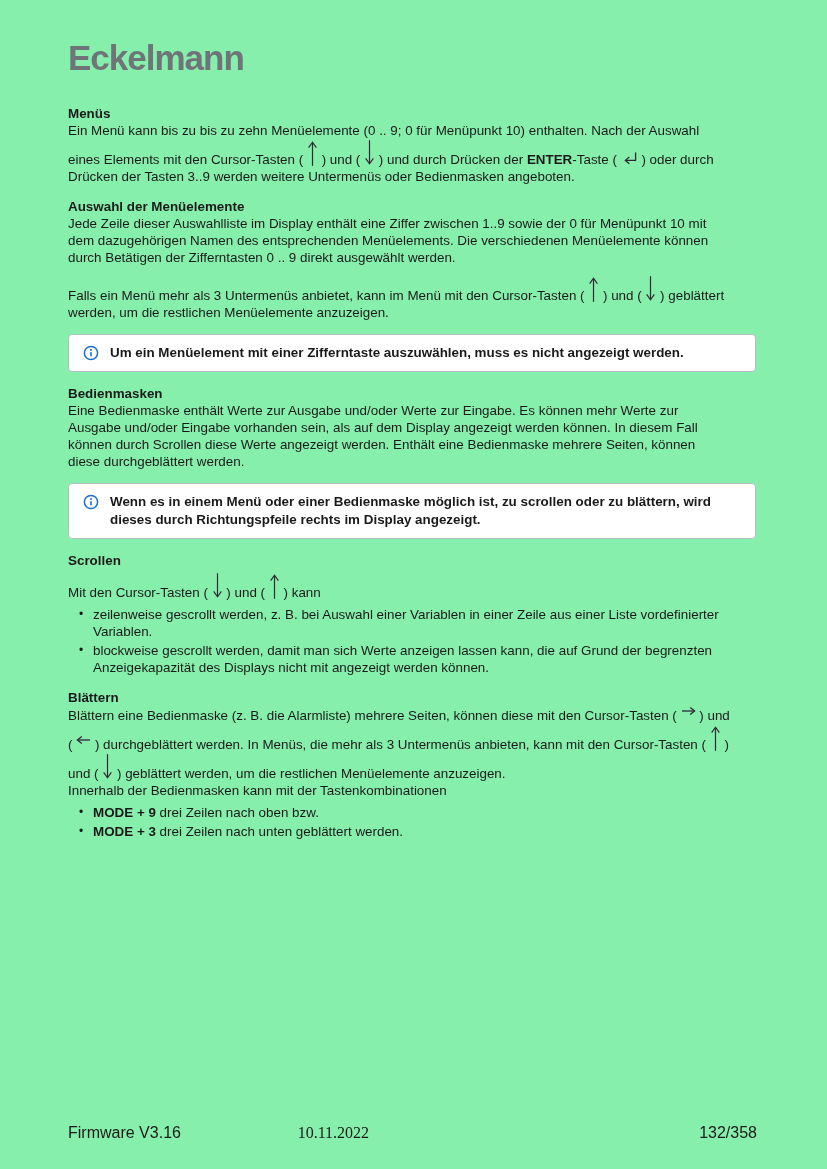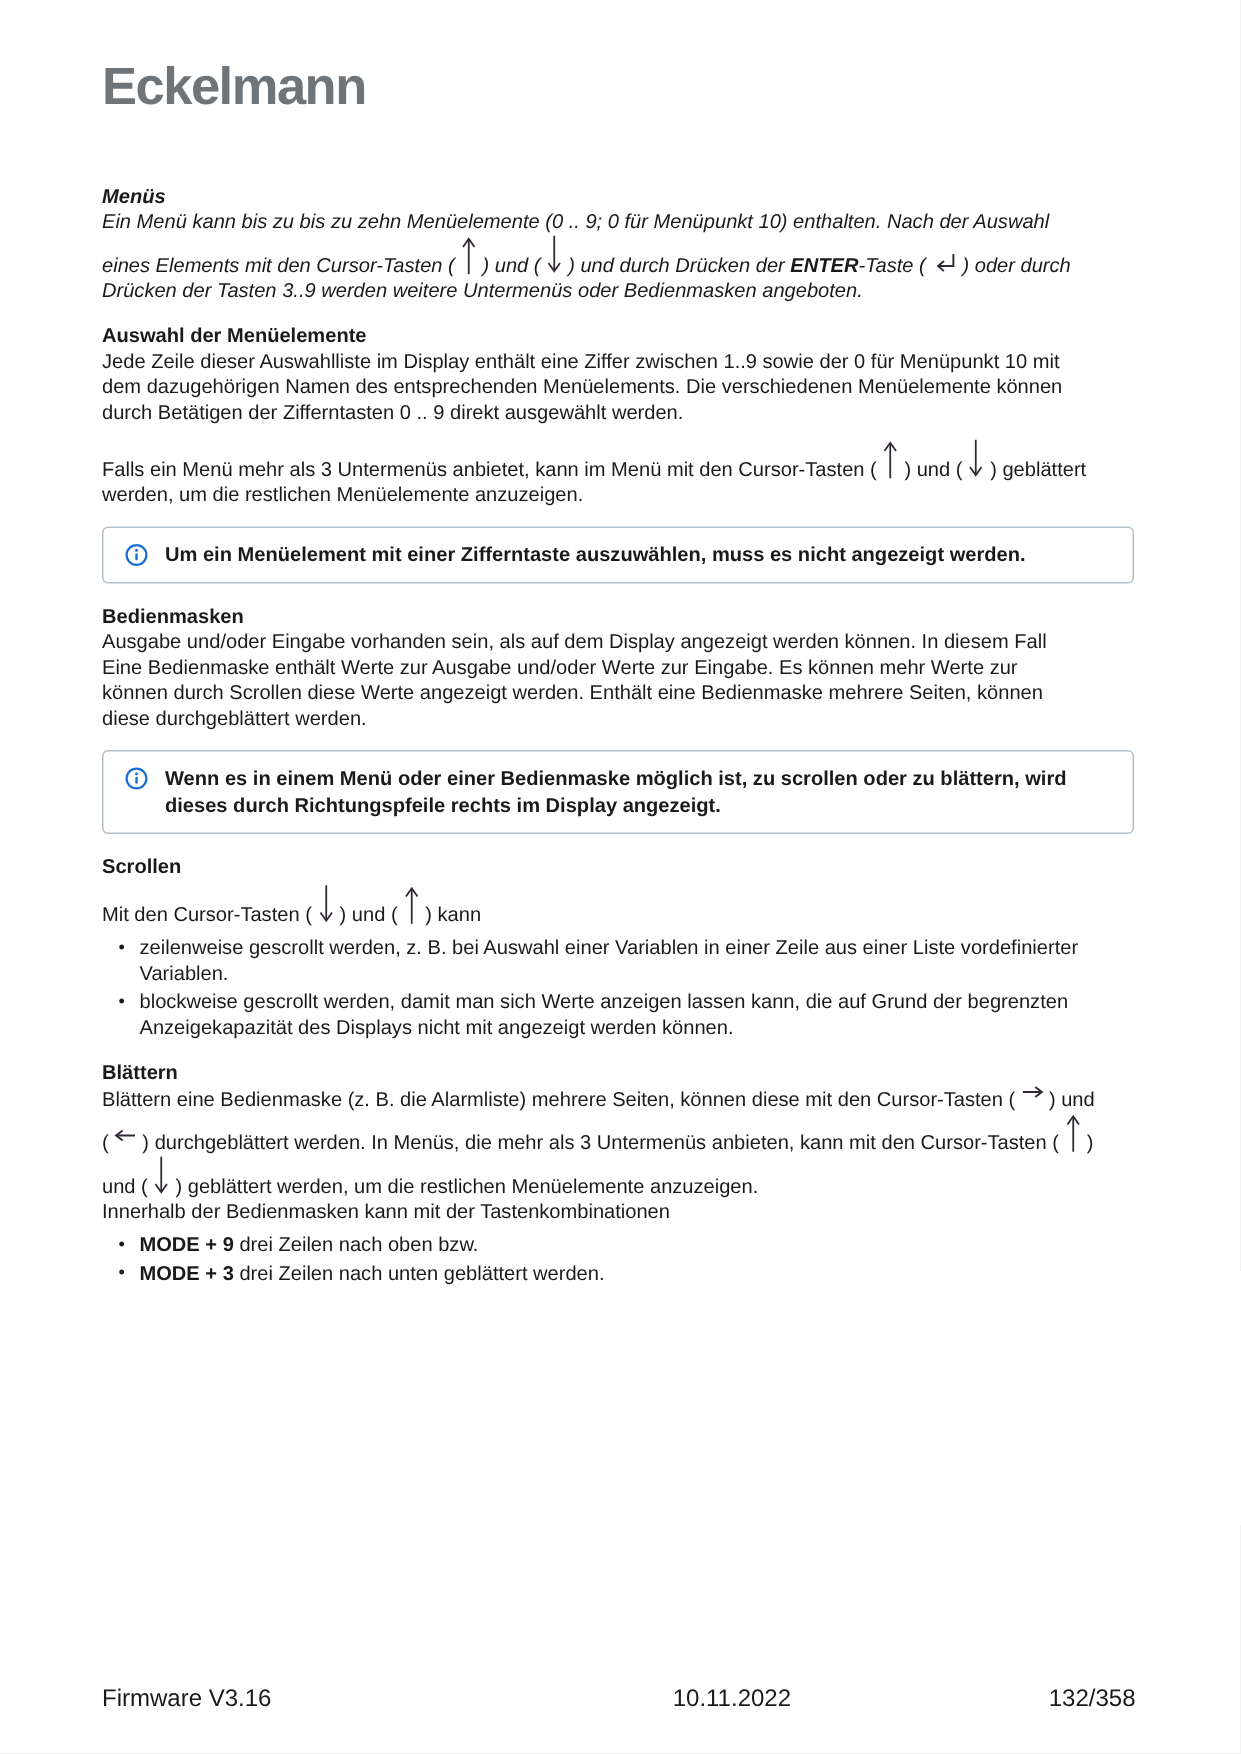--- a/index.html
+++ b/index.html
@@ -1,36 +1,36 @@
 <!DOCTYPE html>
 <html><head>
 <meta charset="utf-8">
 <style>
   html,body{margin:0;padding:0;background:#e8e8e8;}
   .page{
     position:relative;
     width:827px;height:1169px;
     margin:0 auto;
-    background:#ffffff;
+    background:#86efac;
     font-family:"Liberation Sans","DejaVu Sans",sans-serif;
     color:#1a1a1a;
     overflow:hidden;
   }
   .logo{
     position:absolute;top:38px;left:68px;
     font-size:35px;font-weight:700;letter-spacing:-1px;
     color:#6e7478;
   }
   .content{
     position:absolute;top:105px;left:68px;width:688px;
     font-size:13.4px;line-height:17px;
   }
   h3{font-size:13.4px;line-height:17px;font-weight:700;margin:0;}
   .sec{margin-top:13px;}
-  .sec:first-child{margin-top:17px;font-style:italic;}
+  .sec:first-child{margin-top:0;}
   .line{white-space:nowrap;}
   .gap-top{margin-top:9px;}
   b{font-weight:700;}
   
   .arr{display:inline-block;}
   .arr path{stroke:#322836;stroke-width:1.3;fill:none;}
   .arr-tall{width:11px;height:28px;vertical-align:-3px;}
   .arr-small{width:15px;height:10px;vertical-align:4px;}
   .arr-enter{width:17px;height:15px;vertical-align:-2px;}
   .arr-enter path{stroke:#322836;stroke-width:1.4;fill:none;}
@@ -50,21 +50,21 @@
   .bullets{margin-top:5px;}
   .bullet{display:flex;margin-top:2px;}
   .bullet .mark{flex:0 0 14px;padding-left:11px;box-sizing:content-box;font-size:12px;}
   .bullet .btxt{flex:1;max-width:655px;}
   
   .footer{
     position:absolute;left:68px;right:70px;bottom:27px;
     display:flex;font-size:16px;
   }
   .footer span{flex:1;}
-  .f-center{text-align:right;}
+  .f-center{text-align:left;font-family:Liberation Serif, serif;}
   .f-right{text-align:right;}
 </style>
 </head>
 <body>
 
 <div class="page">
 
   <div class="logo">Eckelmann</div>
 
   <div class="content">
@@ -104,22 +104,22 @@
           <circle class="c" cx="8" cy="8" r="6.6"></circle>
           <circle class="d" cx="8" cy="4.9" r="1"></circle>
           <rect class="d" x="7.2" y="6.9" width="1.6" height="4.6" rx="0.7"></rect>
         </svg>
         <div class="info-text">Um ein Menüelement mit einer Zifferntaste auszuwählen, muss es nicht angezeigt werden.</div>
       </div>
     </div>
 
     <div class="sec">
       <h3>Bedienmasken</h3>
+      <div class="line"><span>Eine Bedienmaske enthält Werte zur Ausgabe und/oder Werte zur Eingabe. Es können mehr Werte zur</span></div>
       <div class="line"><span>Ausgabe und/oder Eingabe vorhanden sein, als auf dem Display angezeigt werden können. In diesem Fall</span></div>
-      <div class="line"><span>Eine Bedienmaske enthält Werte zur Ausgabe und/oder Werte zur Eingabe. Es können mehr Werte zur</span></div>
       <div class="line"><span>können durch Scrollen diese Werte angezeigt werden. Enthält eine Bedienmaske mehrere Seiten, können</span></div>
       <div class="line"><span>diese durchgeblättert werden.</span></div>
 
       <div class="infobox">
         <svg class="info-icon" viewBox="0 0 16 16">
           <circle class="c" cx="8" cy="8" r="6.6"></circle>
           <circle class="d" cx="8" cy="4.9" r="1"></circle>
           <rect class="d" x="7.2" y="6.9" width="1.6" height="4.6" rx="0.7"></rect>
         </svg>
         <div class="info-text">Wenn es in einem Menü oder einer Bedienmaske möglich ist, zu scrollen oder zu blättern, wird dieses durch Richtungspfeile rechts im Display angezeigt.</div>

